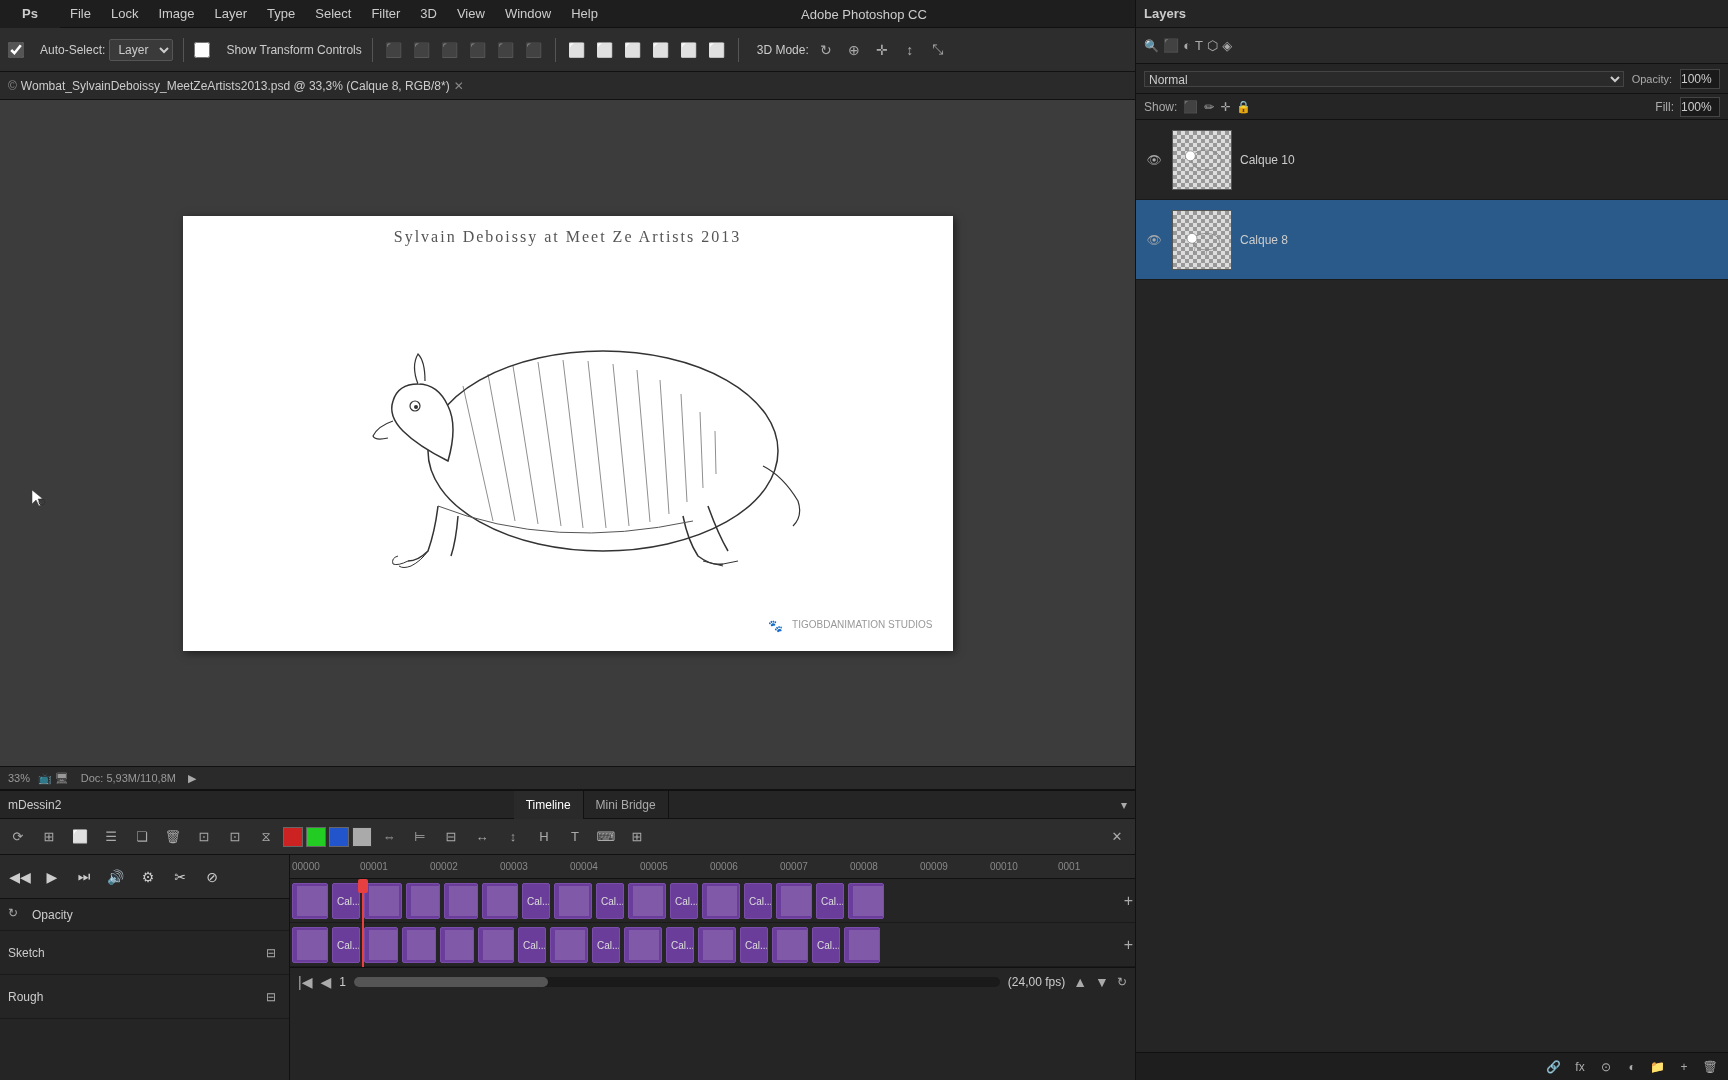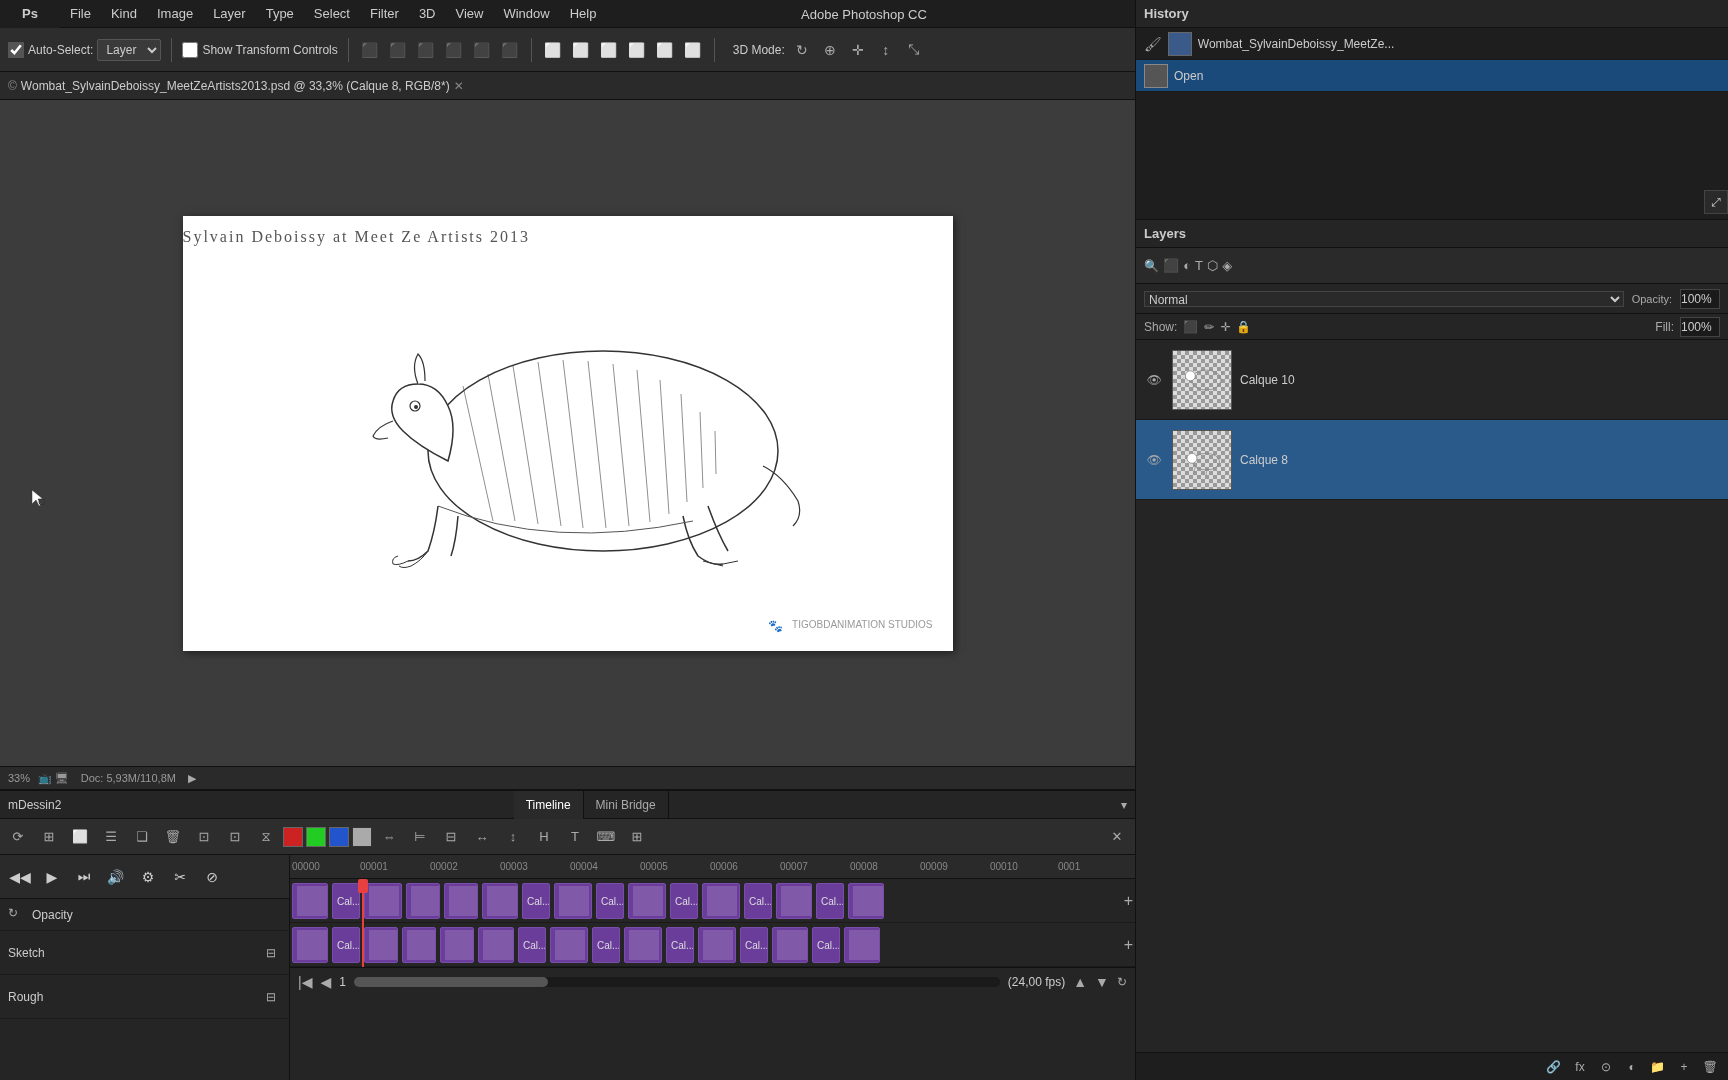--- a/index.html
+++ b/index.html
@@ -27,21 +27,21 @@
     }
     #title-bar span { color: #ccc; font-size: 13px; }
 
     
     #toolbar {
       position: absolute; top: 28px; left: 0; width: 1728px; height: 44px;
       background: #2d2d2d; border-bottom: 1px solid #111;
       display: flex; align-items: center; padding: 0 8px; gap: 6px;
     }
     .toolbar-check { width: 16px; height: 16px; accent-color: #555; }
-    .toolbar-label { color: #ccc; font-size: 12px; }
+    .toolbar-label { color: #ccc; font-size: 12px; margin-left: 12px; }
     .toolbar-select {
       background: #3a3a3a; border: 1px solid #555; color: #ccc; font-size: 12px;
       height: 22px; padding: 0 4px; border-radius: 2px;
     }
     .toolbar-checkbox-group { display: flex; align-items: center; gap: 4px; }
     .toolbar-separator { width: 1px; height: 24px; background: #555; margin: 0 4px; }
     .toolbar-icon { width: 22px; height: 22px; display: flex; align-items: center; justify-content: center; color: #aaa; font-size: 14px; cursor: pointer; }
     .toolbar-3d-label { color: #ccc; font-size: 12px; margin-left: 8px; }
     .toolbar-right { margin-left: auto; background: #3a3a3a; border: 1px solid #555; color: #ccc; font-size: 12px; padding: 2px 8px; }
 
@@ -59,21 +59,21 @@
       background: #3c3c3c; display: flex; align-items: center; justify-content: center;
       overflow: hidden;
     }
 
     
     #canvas-doc {
       width: 770px; height: 435px; background: white; position: relative;
       box-shadow: 2px 2px 8px rgba(0,0,0,0.5);
     }
     #canvas-doc .canvas-title {
-      position: absolute; top: 12px; left: 0; right: 0; text-align: left;
+      position: absolute; top: 12px; left: 0; right: 0; text-align: center;
       font-family: Georgia, serif; font-size: 16px; color: #555; letter-spacing: 2px;
     }
     #canvas-doc .canvas-watermark {
       position: absolute; bottom: 16px; right: 20px; color: #999; font-size: 10px;
       display: flex; align-items: center; gap: 6px;
     }
     #canvas-doc .canvas-art {
       position: absolute; top: 50px; left: 80px; width: 600px; height: 340px;
     }
 
@@ -274,21 +274,21 @@
     
     .track-add { position: absolute; right: 2px; top: 50%; transform: translateY(-50%); color: #aaa; font-size: 16px; cursor: pointer; }
 
   </style>
 </head>
 <body>
 
 <div id="menu-bar">
   <div class="menu-logo">Ps</div>
   <div class="menu-item">File</div>
-  <div class="menu-item">Kind</div>
+  <div class="menu-item">Lock</div>
   <div class="menu-item">Image</div>
   <div class="menu-item">Layer</div>
   <div class="menu-item">Type</div>
   <div class="menu-item">Select</div>
   <div class="menu-item">Filter</div>
   <div class="menu-item">3D</div>
   <div class="menu-item">View</div>
   <div class="menu-item">Window</div>
   <div class="menu-item">Help</div>
   <div id="title-bar">
@@ -647,43 +647,20 @@
         <span class="timeline-nav-btn">▲</span>
         <span class="timeline-nav-btn">▼</span>
         <span style="color:#aaa;cursor:pointer;">↻</span>
       </div>
     </div>
   </div>
 </div>
 
 <div id="right-panel">
 
-  <div id="history-section">
-    <div id="history-header">
-      <span id="history-title">History</span>
-    </div>
-
-    <div class="history-item">
-      <div style="display:flex;align-items:center;gap:6px;width:100%">
-        <span style="color:#aaa;font-size:14px;">🖌</span>
-        <div class="history-thumb history-thumb-blue"></div>
-        <span>Wombat_SylvainDeboissy_MeetZe...</span>
-      </div>
-    </div>
-    <div class="history-item" style="background:#1a4a7a;">
-      <div style="display:flex;align-items:center;gap:6px;width:100%">
-        <div class="history-thumb history-thumb-doc"></div>
-        <span>Open</span>
-      </div>
-    </div>
-
-    <div style="position:absolute;right:0;top:190px;width:24px;height:24px;background:#2a2a2a;display:flex;align-items:center;justify-content:center;cursor:pointer;border:1px solid #444;">
-      <span>⤢</span>
-    </div>
-  </div>
 
   <div id="layers-section">
     <div id="layers-header">
       <span id="layers-title">Layers</span>
     </div>
 
     <div id="layers-controls-bar">
       <span style="color:#aaa;">🔍</span>
       <span class="layers-filter-icon">⬛</span>
       <span class="layers-filter-icon">◐</span>

